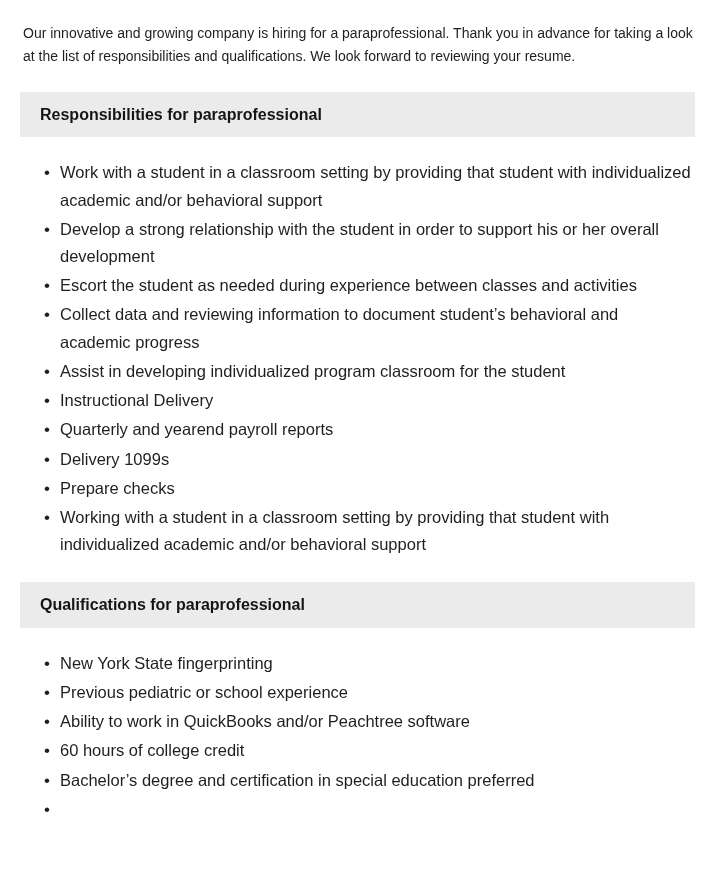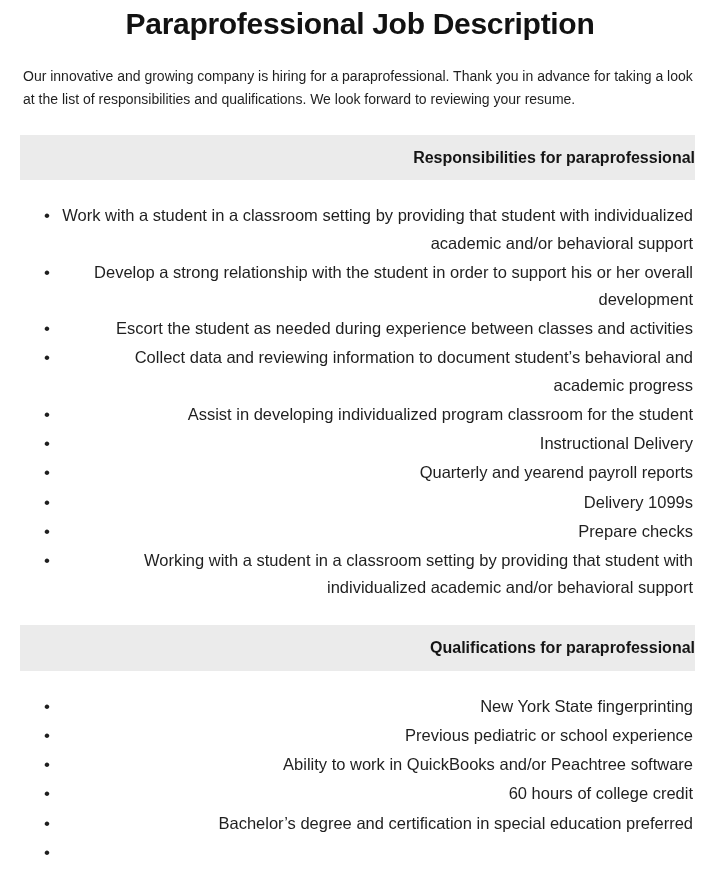--- a/index.html
+++ b/index.html
@@ -35,21 +35,20 @@
   .intro {
     margin: 22px 0 0 0;
     padding: 0 27px 0 23px;
     font-size: 14px;
     line-height: 1.65;
     color: #1f1f1f;
   }
 
   .section {
     margin-top: 24px;
-    text-align: right;
   }
 
   .section-header {
     background: #ebebeb;
     margin: 0 25px 0 20px;
     padding: 13px 0 13px 20px;
     box-sizing: border-box;
   }
 
   .section-header-text {
@@ -92,21 +91,20 @@
     line-height: 27px;
     font-size: 17px;
     color: #1f1f1f;
   }
 </style>
 </head>
 <body>
 
 <div class="page">
 
-  <h1 class="doc-title">Paraprofessional Job Description</h1>
 
   <p class="intro">Our innovative and growing company is hiring for a paraprofessional. Thank you in advance for taking a look at the list of responsibilities and qualifications. We look forward to reviewing your resume.</p>
 
   <div class="section">
     <div class="section-header">
       <span class="section-header-text">Responsibilities for paraprofessional</span>
     </div>
     <ul class="bullets responsibilities">
         <li><span class="dot">•</span><span>Work with a student in a classroom setting by providing that student with individualized academic and/or behavioral support</span></li>
         <li><span class="dot">•</span><span>Develop a strong relationship with the student in order to support his or her overall development</span></li>

